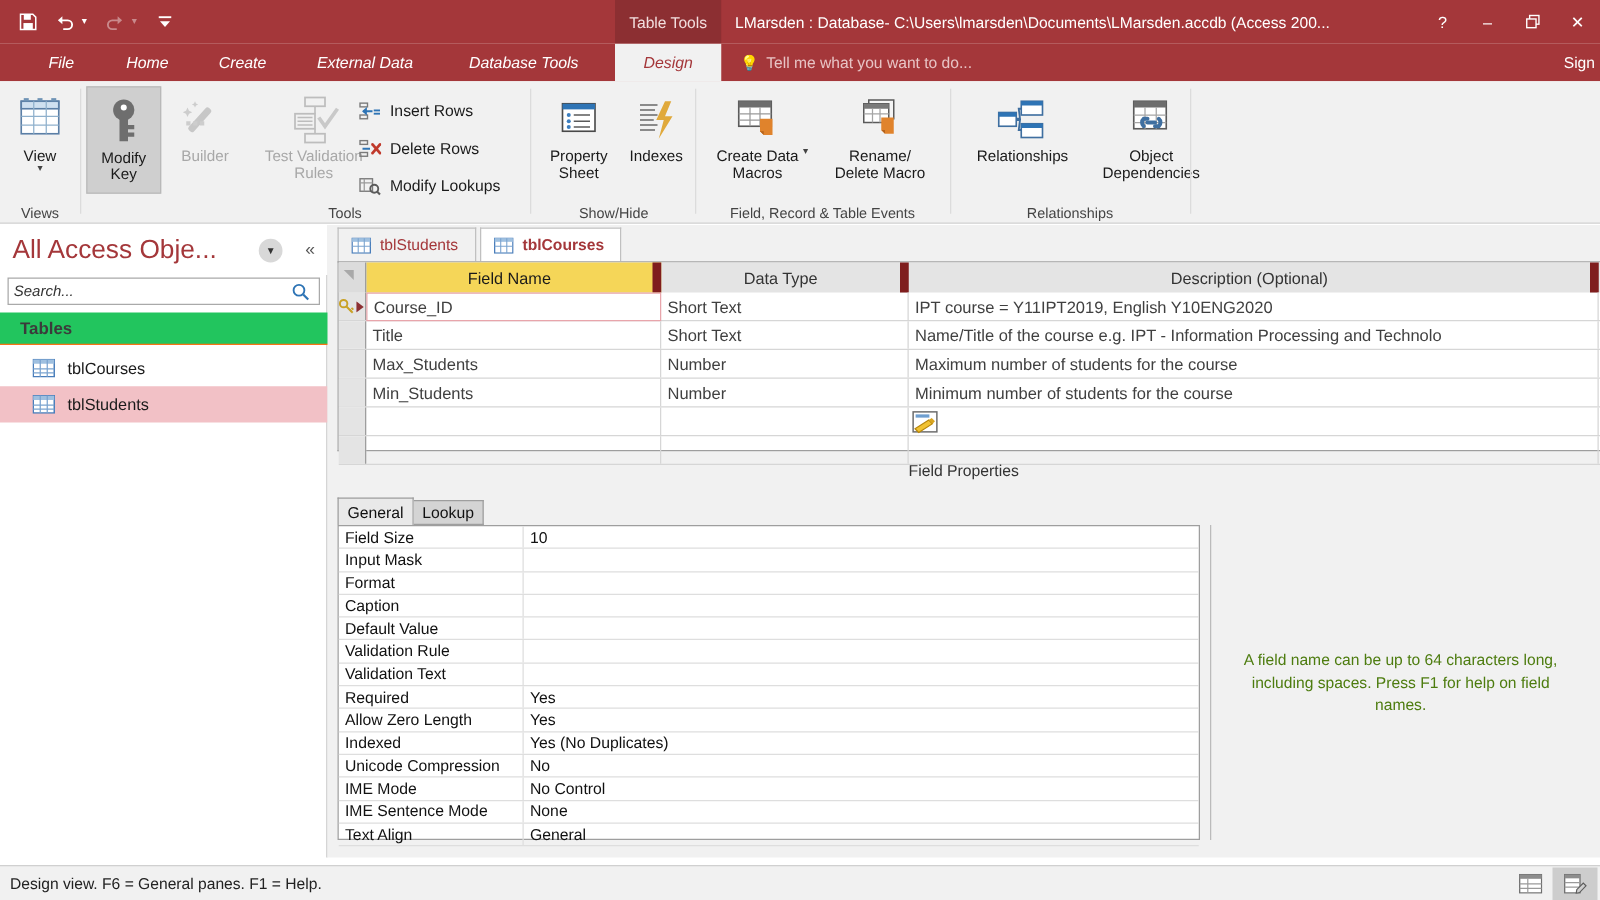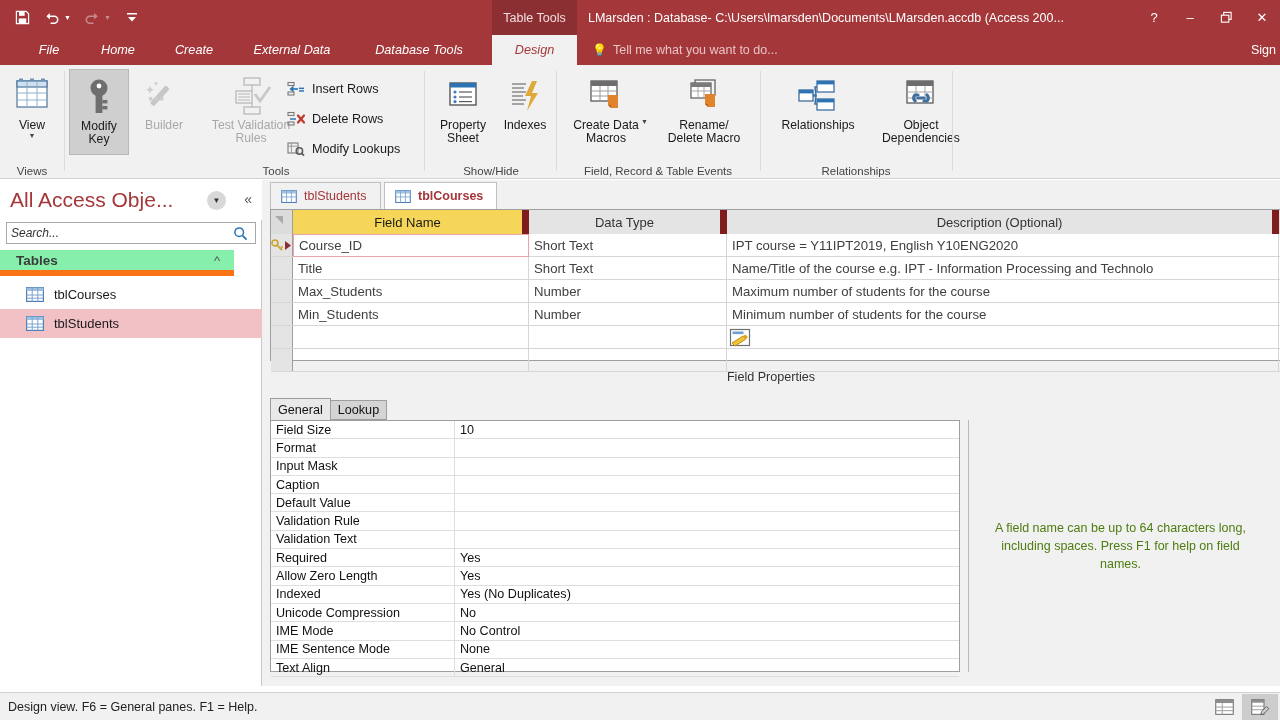--- a/index.html
+++ b/index.html
@@ -108,22 +108,22 @@
   }
   .searchbox input {
     border: 0; outline: 0; height: 20px; width: 216px; margin-left: 4px;
     font-family: "Liberation Sans", sans-serif; font-size: 12px; font-style: italic; color: #111;
     background: transparent;
   }
   .searchbox input::placeholder { color: #333; font-style: italic; opacity: 1; }
   .search-ic { width: 26px; display: flex; align-items: center; justify-content: center; color: #2e74b5; font-size: 15px; }
 
   .navgroup-header {
-    position: absolute; left: 0; top: 70px; width: 234px; height: 26px;
-    display: flex; align-items: center; background: #86efac; border-bottom: 6px solid #f97316;
+    position: absolute; left: 0; top: 70px; width: 293px; height: 26px;
+    display: flex; align-items: center; background: #22c55e; border-bottom: 1px solid #f97316;
   }
   .navgroup-header .t { font-size: 13.5px; font-weight: bold; color: #3b3b3b; margin-left: 16px; }
   .navgroup-header .c { position: absolute; right: 14px; font-size: 13px; color: #555; }
 
   .navitem {
     position: absolute; left: 0; width: 262px; height: 29px;
     display: flex; align-items: center;
   }
   .navitem.sel { background: #f2c1c6; }
   .navitem .t { font-size: 13px; color: #1a1a1a; margin-left: 10px; }
@@ -178,21 +178,21 @@
   }
   .fp-tab.active { background: #e9e9e9; height: 22px; border-bottom: 0; }
   .fp-tab.inactive { background: #d4d4d4; border-left: 0; }
 
   .fp-table {
     position: absolute; left: 8px; top: 240px; width: 690px; height: 252px;
     background: #fff; border: 1px solid #9e9e9e;
   }
   .fp-row { display: flex; height: 18.3px; border-bottom: 1px solid #dedede; }
   .fp-row .k {
-    width: 184px; border-right: 1px solid #dedede; font-size: 12.6px; color: #111;
+    width: 148px; border-right: 1px solid #dedede; font-size: 12.6px; color: #111;
     padding-left: 5px; display: flex; align-items: center;
   }
   .fp-row .v { flex: 1; font-size: 12.6px; color: #111; padding-left: 5px; display: flex; align-items: center; }
 
   .fp-help {
     position: absolute; left: 706px; top: 240px; width: 304px; height: 252px;
     border-left: 1px solid #bbb; display: flex; align-items: center; justify-content: center;
   }
   .fp-help p { font-size: 12.5px; color: #4d7c0f; text-align: center; line-height: 1.45; padding: 0 14px; }
 
@@ -687,25 +687,25 @@
       <div class="fp-tab active">General</div>
       <div class="fp-tab inactive">Lookup</div>
     </div>
 
     <div class="fp-table">
       <div class="fp-row">
           <div class="k">Field Size</div>
           <div class="v">10</div>
         </div>
       <div class="fp-row">
+          <div class="k">Input Mask</div>
+          <div class="v"></div>
+        </div>
+      <div class="fp-row">
           <div class="k">Format</div>
-          <div class="v"></div>
-        </div>
-      <div class="fp-row">
-          <div class="k">Input Mask</div>
           <div class="v"></div>
         </div>
       <div class="fp-row">
           <div class="k">Caption</div>
           <div class="v"></div>
         </div>
       <div class="fp-row">
           <div class="k">Default Value</div>
           <div class="v"></div>
         </div>

